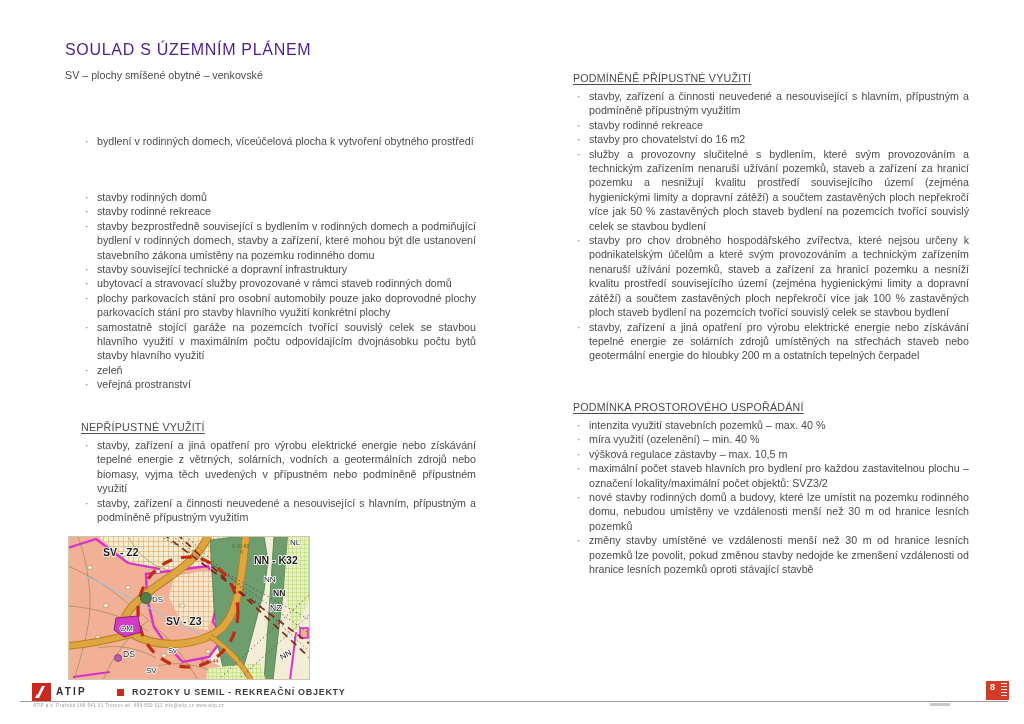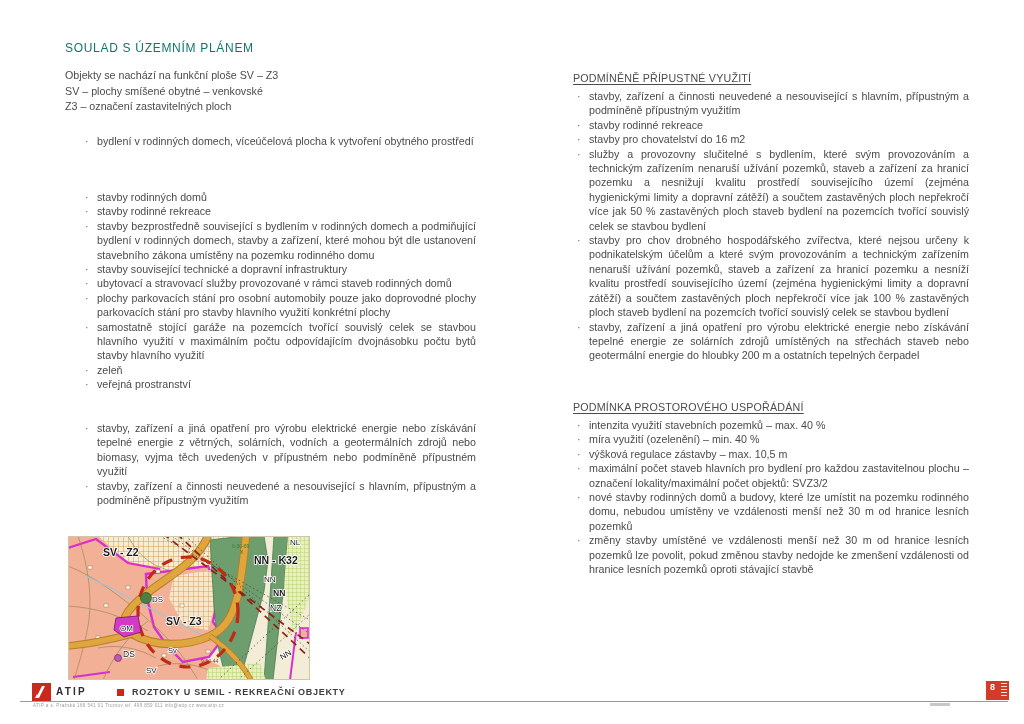--- a/index.html
+++ b/index.html
@@ -4,21 +4,21 @@
 <style>
   html,body{margin:0;padding:0;}
   body{
     width:1024px;height:724px;background:#ffffff;position:relative;overflow:hidden;
     font-family:"Liberation Sans", sans-serif;color:#4b4b4b;
     -webkit-font-smoothing:antialiased;
   }
   .abs{position:absolute;}
   
   .doc-title{
-    left:65px;top:41px;font-size:12px;letter-spacing:.7px;color:#0f766e;
+    left:65px;top:41px;font-size:16px;letter-spacing:.7px;color:#4c1d95;
   }
   .intro{left:65px;top:70px;width:411px;}
   .intro p{margin:0 0 4.6px 0;font-size:10.7px;line-height:11px;color:#4b4b4b;}
   .sec-block{width:411px;}
   .sec-block h3{
     margin:0 0 5px 16px;font-size:10.7px;font-weight:normal;letter-spacing:.2px;
     text-decoration:underline;text-underline-offset:2px;color:#4b4b4b;
   }
   ul.items{list-style:none;margin:0;padding:0;}
   ul.items li{display:flex;font-size:10.7px;line-height:14.4px;color:#4b4b4b;}
@@ -43,23 +43,21 @@
     position:absolute;right:2px;top:2px;width:6px;height:15px;
     background:repeating-linear-gradient(180deg,rgba(255,255,255,.85) 0 1px,rgba(255,255,255,0) 1px 3px);
   }
 </style>
 </head>
 <body>
 
 <div class="abs doc-title">SOULAD S ÚZEMNÍM PLÁNEM</div>
 
 <div class="abs intro">
-  <p>Objekty se nachází na funkční ploše SV – Z3</p>
   <p>SV – plochy smíšené obytné – venkovské</p>
-  <p>Z3 – označení zastavitelných ploch</p>
 </div>
 
 <div class="abs sec-block" style="left:65px;top:134px;">
   <ul class="items">
       <li>
         <span class="b">·</span>
         <span class="t">bydlení v rodinných domech, víceúčelová plocha k vytvoření obytného prostředí</span>
       </li>
     </ul>
 </div>
@@ -99,20 +97,21 @@
         <span class="t">zeleň</span>
       </li>
       <li>
         <span class="b">·</span>
         <span class="t">veřejná prostranství</span>
       </li>
     </ul>
 </div>
 
 <div class="abs sec-block" style="left:65px;top:421px;">
+  <h3>NEPŘÍPUSTNÉ VYUŽITÍ</h3>
   <ul class="items">
       <li>
         <span class="b">·</span>
         <span class="t">stavby, zařízení a jiná opatření pro výrobu elektrické energie nebo získávání tepelné energie z větrných, solárních, vodních a geotermálních zdrojů nebo biomasy, vyjma těch uvedených v přípustném nebo podmíněně přípustném využití</span>
       </li>
       <li>
         <span class="b">·</span>
         <span class="t">stavby, zařízení a činnosti neuvedené a nesouvisející s hlavním, přípustným a podmíněně přípustným využitím</span>
       </li>
     </ul>

